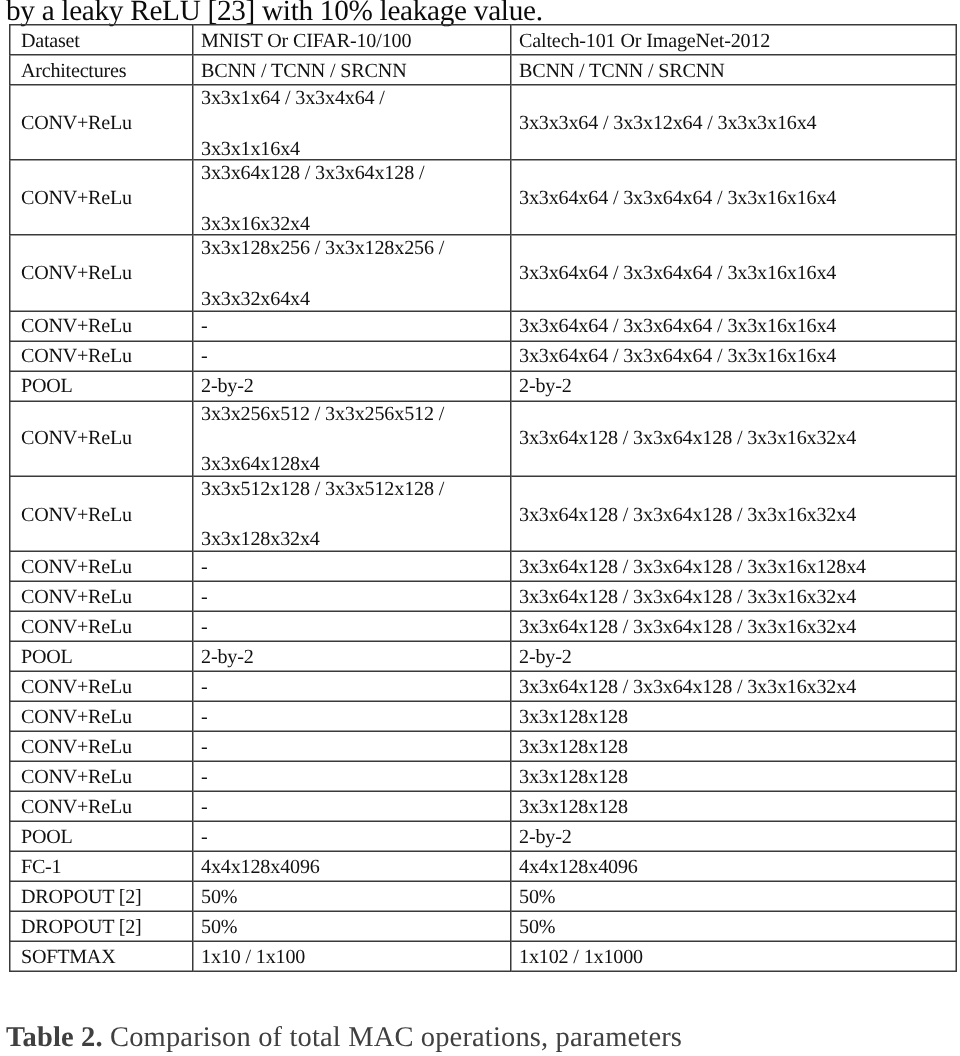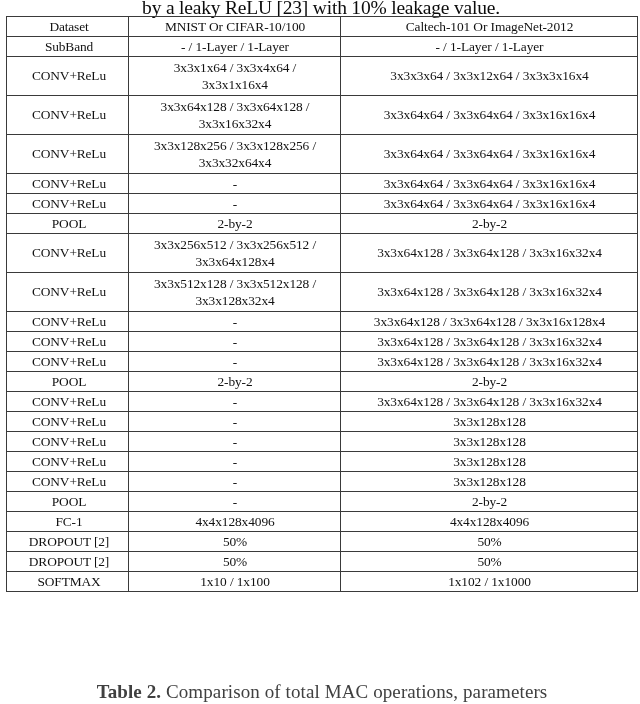--- a/index.html
+++ b/index.html
@@ -12,21 +12,20 @@
     height: 704px;
     overflow: hidden;
     font-family: "Liberation Serif", "DejaVu Serif", serif;
     color: #000000;
     -webkit-font-smoothing: antialiased;
   }
   .page {
     position: relative;
     width: 640px;
     height: 704px;
-    text-align: center;
   }
   .lead-text {
     position: absolute;
     left: 4px;
     top: -3px;
     width: 634px;
     font-size: 19.5px;
     line-height: 21px;
     letter-spacing: -0.2px;
     white-space: nowrap;
@@ -62,21 +61,21 @@
     font-weight: normal;
     padding-left: 7px;
     letter-spacing: -0.15px;
   }
   table.spec tr.r-single td { height: 19px; }
   table.spec tr.r-double td { height: 38px; }
   table.spec td.val {
     letter-spacing: -0.1px;
   }
   .cellline { display: block; }
-  .cellline + .cellline { margin-top: 1px; }
+  .cellline + .cellline { margin-top: 18px; }
   .caption {
     position: absolute;
     left: 4px;
     top: 681px;
     width: 636px;
     font-size: 19px;
     line-height: 22px;
     white-space: nowrap;
     overflow: hidden;
     letter-spacing: 0.1px;
@@ -98,23 +97,23 @@
           <col class="c2">
           <col class="c3">
       </colgroup>
       <tbody id="table-body">
           <tr class="r-single">
             <td class="label">Dataset</td>
             <td class="val">MNIST Or CIFAR-10/100</td>
             <td class="val">Caltech-101 Or ImageNet-2012</td>
           </tr>
           <tr class="r-single">
-            <td class="label">SubBand</td>
-            <td class="val">- / 1-Layer / 1-Layer</td>
-            <td class="val">- / 1-Layer / 1-Layer</td>
+            <td class="label">Architectures</td>
+            <td class="val">BCNN / TCNN / SRCNN</td>
+            <td class="val">BCNN / TCNN / SRCNN</td>
           </tr>
           <tr class="r-double">
             <td class="label">CONV+ReLu</td>
             <td class="val">
               <span class="cellline">3x3x1x64 / 3x3x4x64 /</span>
               <span class="cellline">3x3x1x16x4</span>
             </td>
             <td class="val">3x3x3x64 / 3x3x12x64 / 3x3x3x16x4</td>
           </tr>
           <tr class="r-double">

